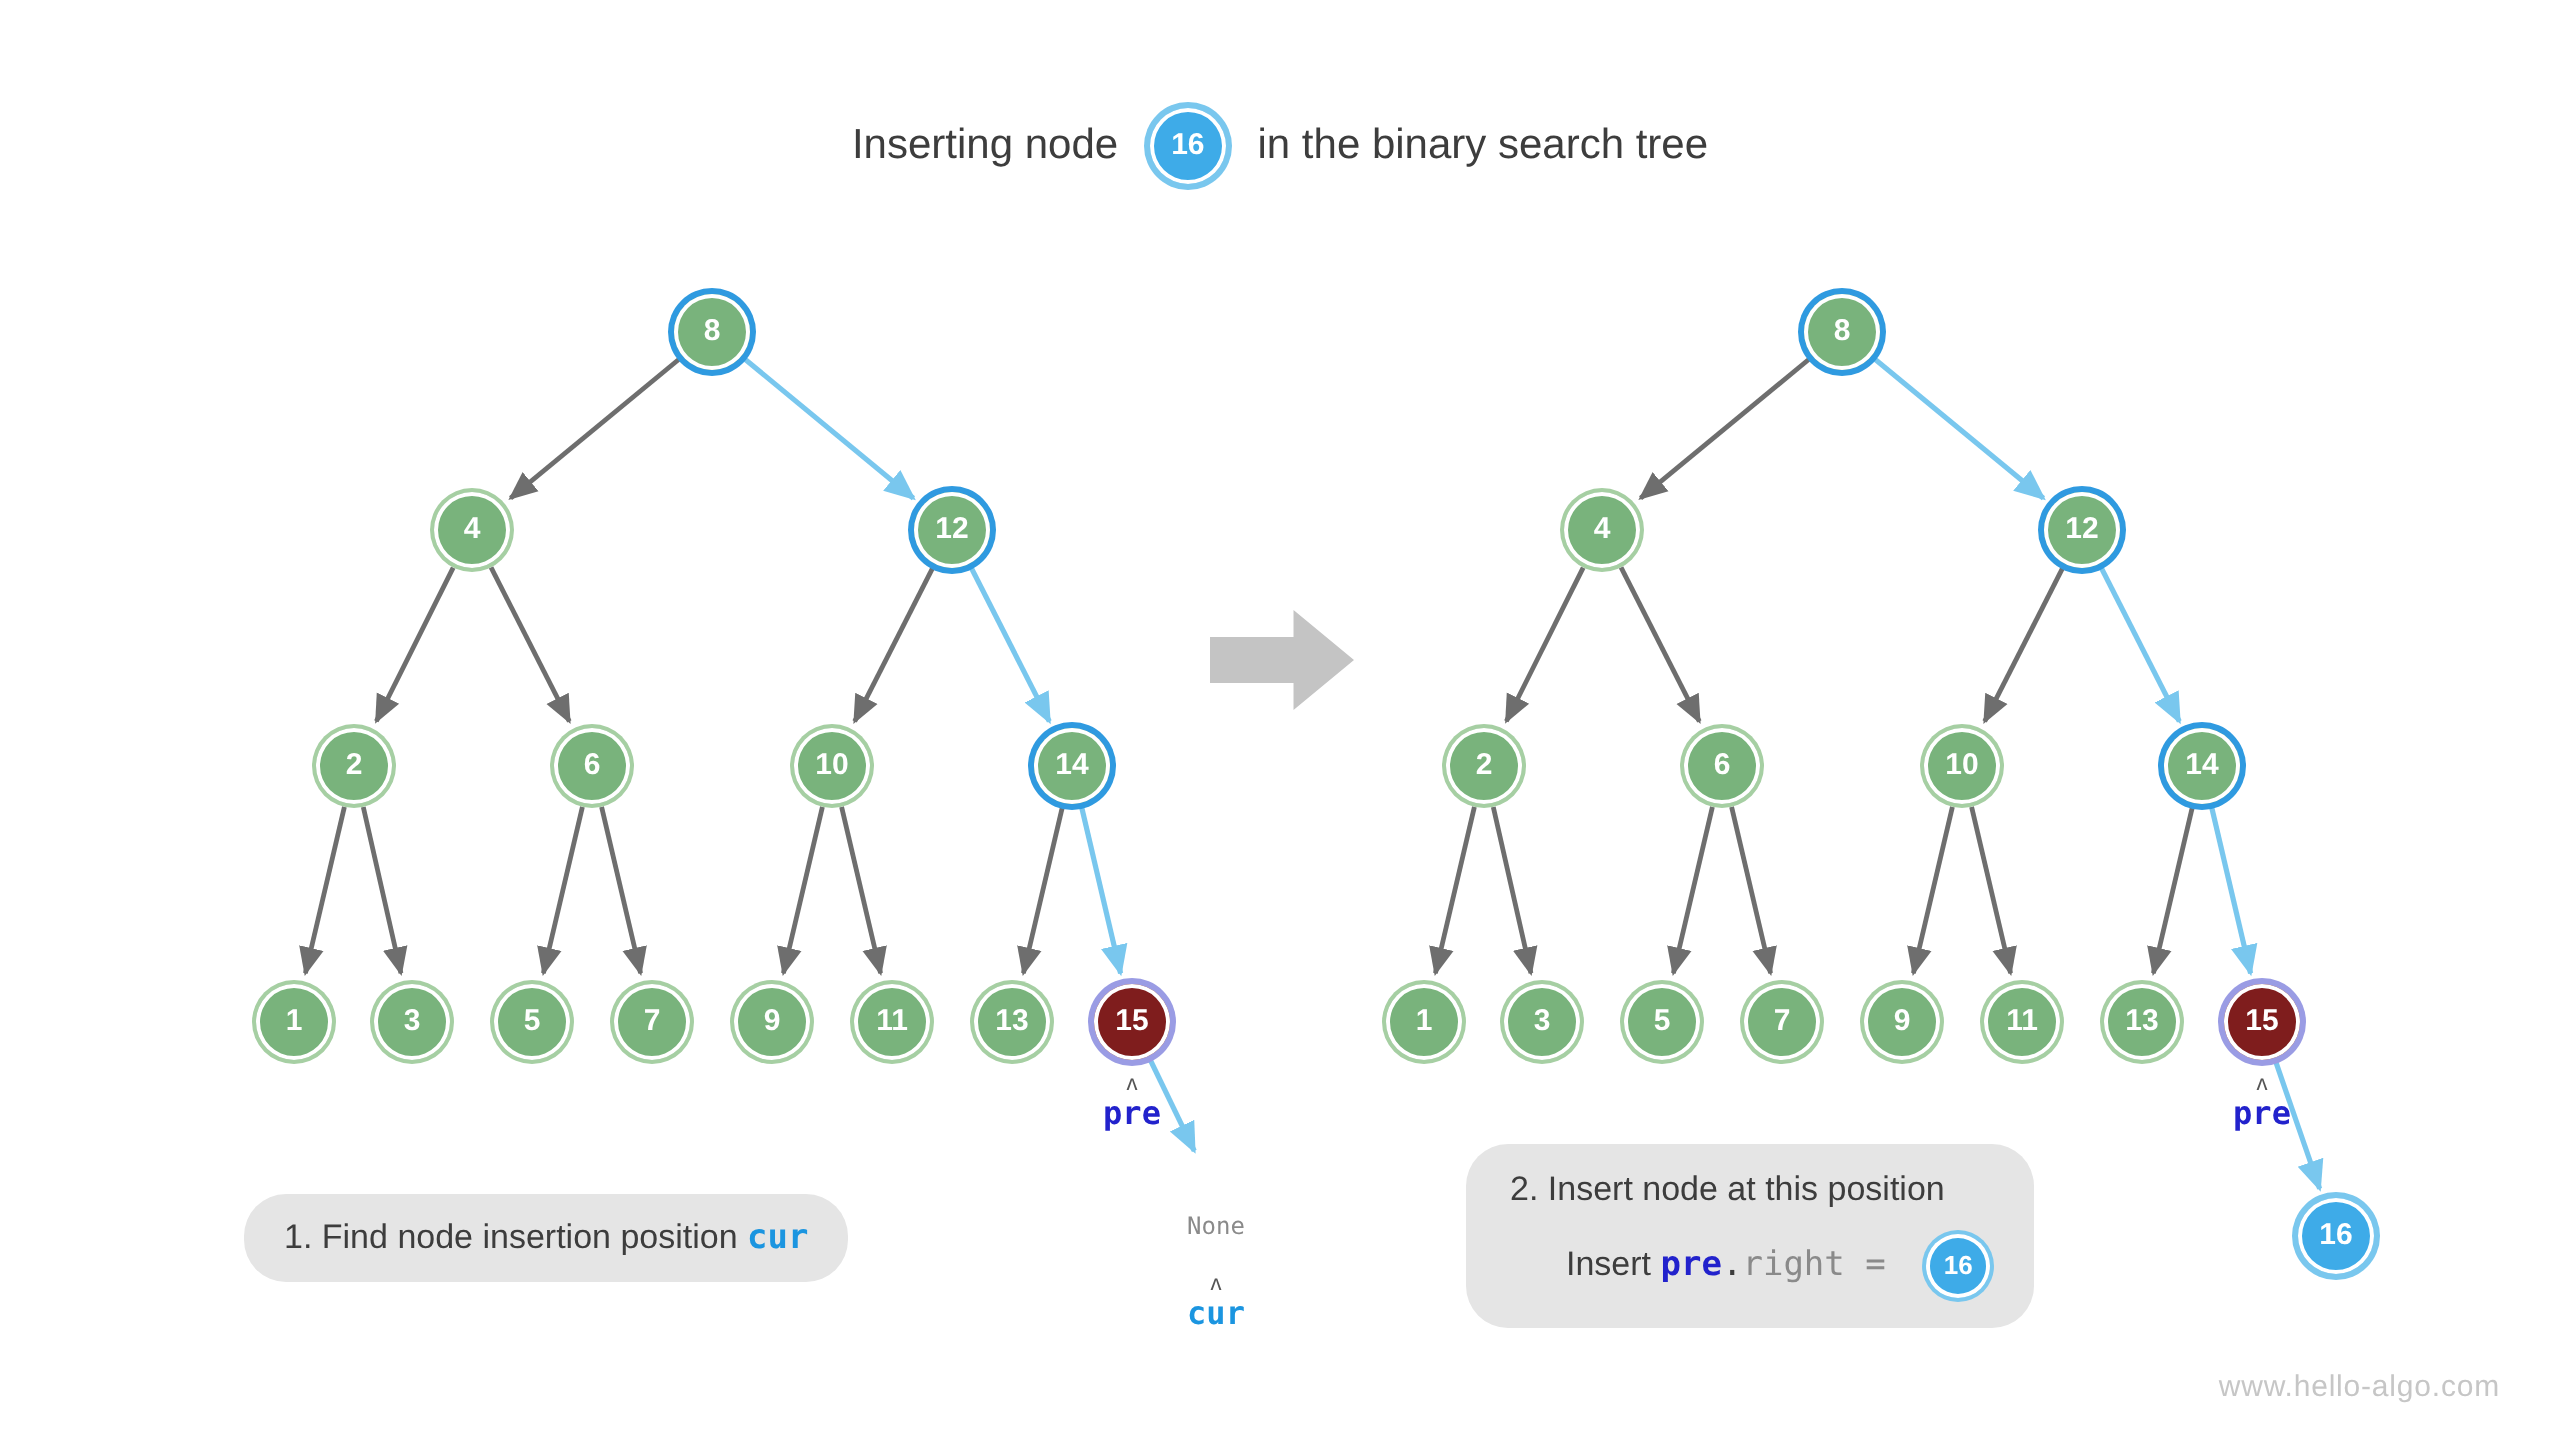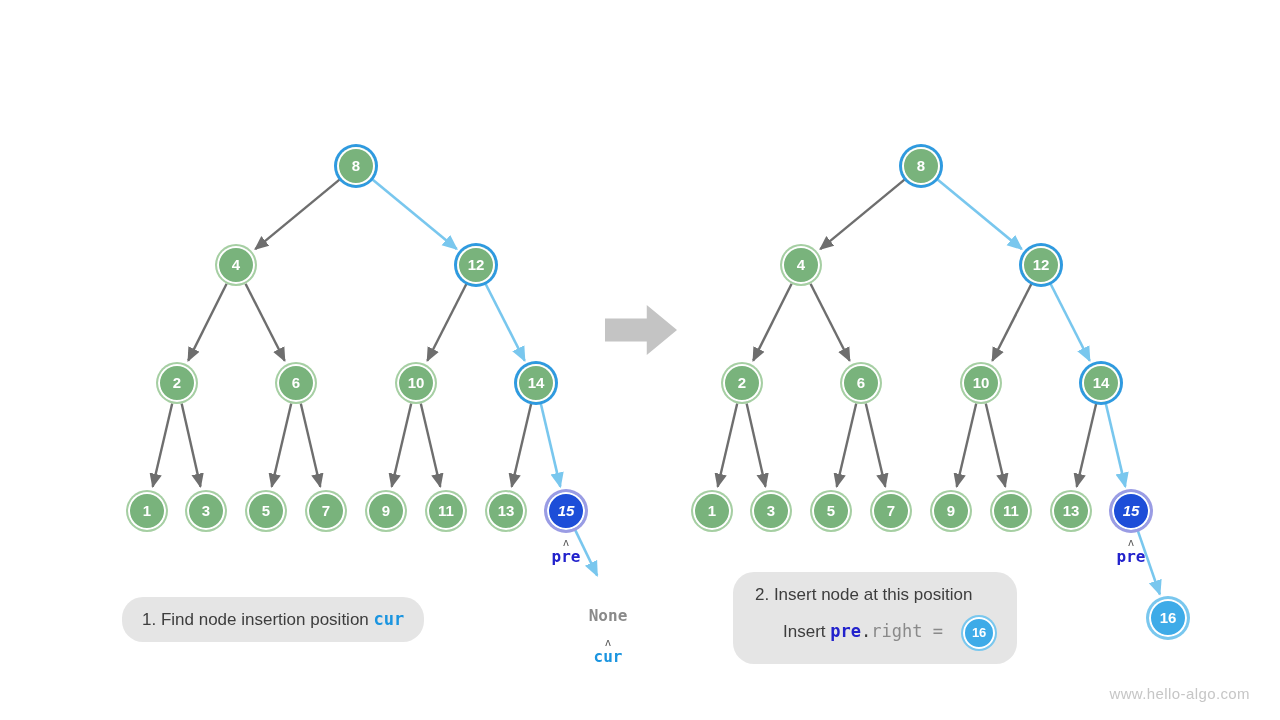--- a/index.html
+++ b/index.html
@@ -72,23 +72,22 @@
     z-index: 5;
   }
   .node.green {
     background: #79b37c;
     box-shadow: 0 0 0 2px #ffffff inset, 0 0 0 2px #a6cfa3;
   }
   .node.green.hl {
     box-shadow: 0 0 0 2px #ffffff inset, 0 0 0 3px #2f9ae0;
   }
   .node.purple {
-    background: #1d4ed8;
+    background: #7f1d1d;
     box-shadow: 0 0 0 2px #ffffff inset, 0 0 0 3px #9a9ce4;
-    font-style: italic;
   }
   .node.blue {
     background: #3eabe8;
     box-shadow: 0 0 0 2px #ffffff inset, 0 0 0 3px #79c7ee;
   }
 
   
   .ptr {
     position: absolute;
     text-align: center;
@@ -110,25 +109,24 @@
   .ptr .lbl {
     display: block;
     font-family: "DejaVu Sans Mono", monospace;
     font-weight: bold;
     font-size: 16px;
   }
   .none-label {
     position: absolute;
     transform: translateX(-50%);
     color: #8a8a8a;
-    font-size: 16px;
+    font-size: 12px;
     font-family: "DejaVu Sans Mono", monospace;
     z-index: 6;
     white-space: nowrap;
-    font-weight: bold;
   }
 
   
   .caption {
     position: absolute;
     background: #e5e5e5;
     border-radius: 21px;
     color: #3d3d3d;
     font-size: 17px;
     z-index: 7;
@@ -178,20 +176,25 @@
     font-size: 15px;
     font-family: Liberation Sans, sans-serif;
     letter-spacing: 0.4px;
   }
 </style>
 </head>
 <body>
 
 <div id="stage">
 
+  <div class="title-row">
+    <span class="t">Inserting node</span>
+    <span class="title-chip">16</span>
+    <span class="t">in the binary search tree</span>
+  </div>
 
   <svg class="layer" id="edge-layer">
     <defs>
       <marker id="ah-gray" markerWidth="7" markerHeight="7" refX="5.4" refY="3" orient="auto">
         <path d="M0,0.4 L6,3 L0,5.6 z" fill="#6e6e6e"></path>
       </marker>
       <marker id="ah-blue" markerWidth="7" markerHeight="7" refX="5.4" refY="3" orient="auto">
         <path d="M0,0.4 L6,3 L0,5.6 z" fill="#79c7ee"></path>
       </marker>
     </defs>

